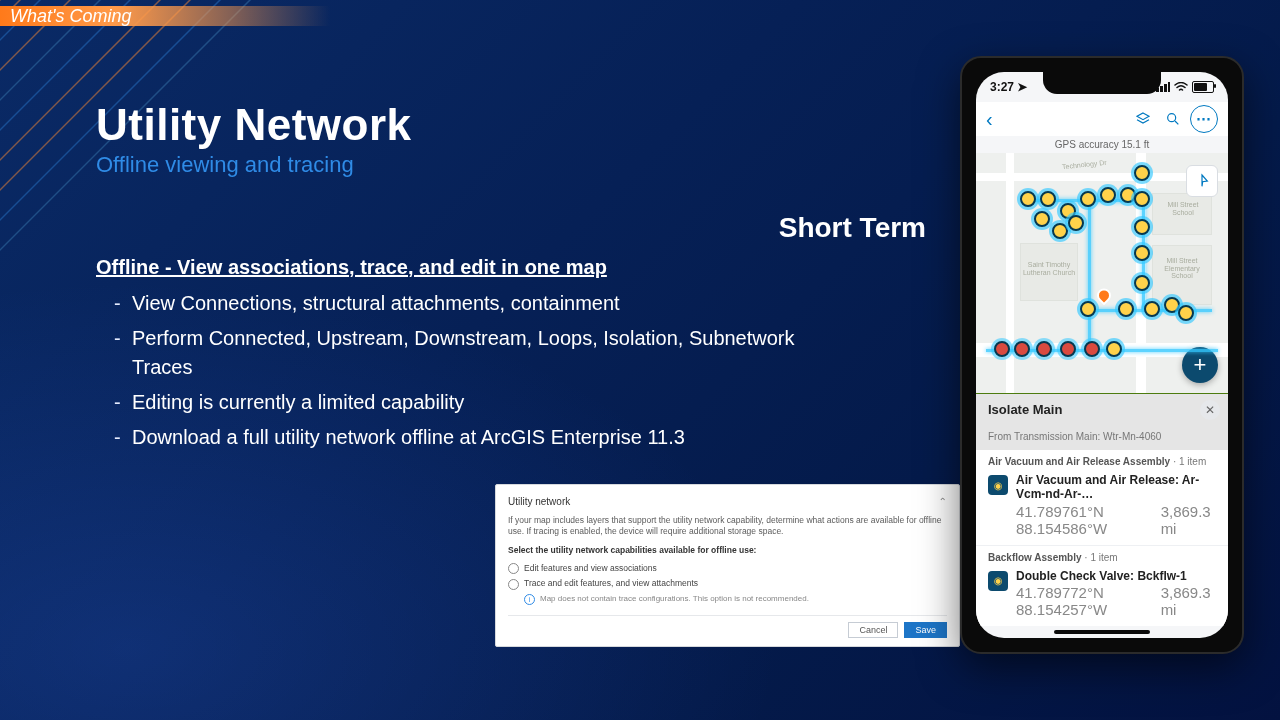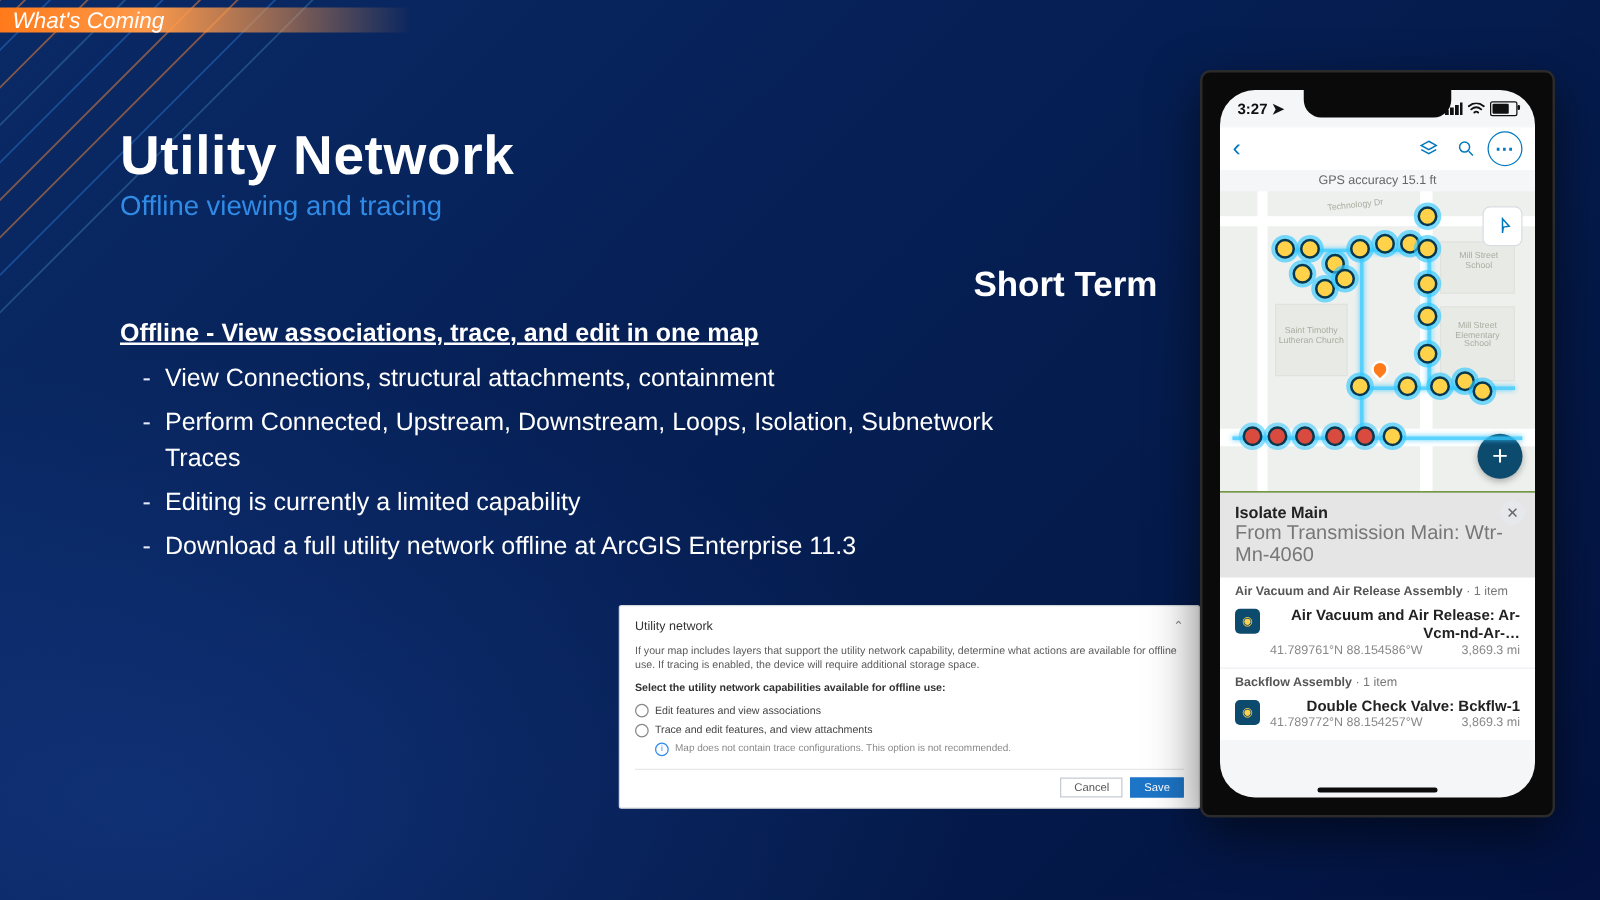--- a/index.html
+++ b/index.html
@@ -143,21 +143,21 @@
   .dialog .btn.primary { background:#1d75c7; border-color:#1d75c7; color:#fff; }
 
   
   .phone {
     position: absolute;
     right: 36px;
     top: 56px;
     width: 280px;
     height: 594px;
     background: #0a0a0a;
-    border-radius: 8px;
+    border-radius: 21px;
     box-shadow: 0 14px 40px rgba(0,0,0,0.55);
     border: 2px solid #2b2b2b;
   }
   .phone .screen {
     position: absolute;
     top: 14px; left: 14px; right: 14px; bottom: 14px;
     background: #f5f6f8;
     border-radius: 28px;
     overflow: hidden;
     color: #222;
@@ -246,37 +246,37 @@
     transform:translate(-50%,-90%) rotate(-45deg); z-index:4;
   }
 
   .panel {
     background:#fff;
   }
   .panel-head {
     position:relative; padding:8px 12px; background:#e5e5e5; border-top:1px solid #4d7c0f;
   }
   .panel-head .pt { font-size:13px; font-weight:700; color:#222; }
-  .panel-head .ps { font-size:16px; color:#777; margin-top:1px;}
+  .panel-head .ps { font-size:10px; color:#777; margin-top:14px;}
   .panel-head .close {
     position:absolute; right:8px; top:6px; width:20px;height:20px;border-radius:50%;
     background:#e6e8eb;color:#666;display:flex;align-items:center;justify-content:center;font-size:12px;
   }
   .group-label { font-size:10px; color:#777; padding:6px 12px 2px; }
   .group-label b { color:#555; font-weight:600; }
   .list-item {
     display:flex; gap:8px; padding:4px 12px 8px; border-bottom:1px solid #eef0f3;
   }
   .list-item .li-icon {
     width:20px;height:20px;border-radius:4px;background:#0c4a6e;margin-top:2px;flex:none;
     display:flex;align-items:center;justify-content:center;color:#ffd24a;font-size:10px;
   }
   .list-item .li-body { flex:1; min-width:0; }
-  .list-item .li-title { font-size:12px; font-weight:700; color:#222; line-height:1.2;text-align:right; }
-  .list-item .li-meta { display:flex; justify-content:space-between; font-size:10px; color:#888; margin-top:1px;text-align:center;}
+  .list-item .li-title { font-size:12px; font-weight:700; color:#222; line-height:1.2; }
+  .list-item .li-meta { display:flex; justify-content:space-between; font-size:15px; color:#888; margin-top:1px;}
   .home-ind { position:absolute; bottom:4px; left:50%; transform:translateX(-50%); width:96px;height:4px;border-radius:2px;background:#0b0b0b; z-index:6;}
 </style>
 </head>
 <body>
 
 <div class="slide">
 
   <svg class="corner-stripes" viewBox="0 0 420 420">
     <g>
       <line class="s-orange" x1="-40" y1="160" x2="160" y2="-40"></line>

